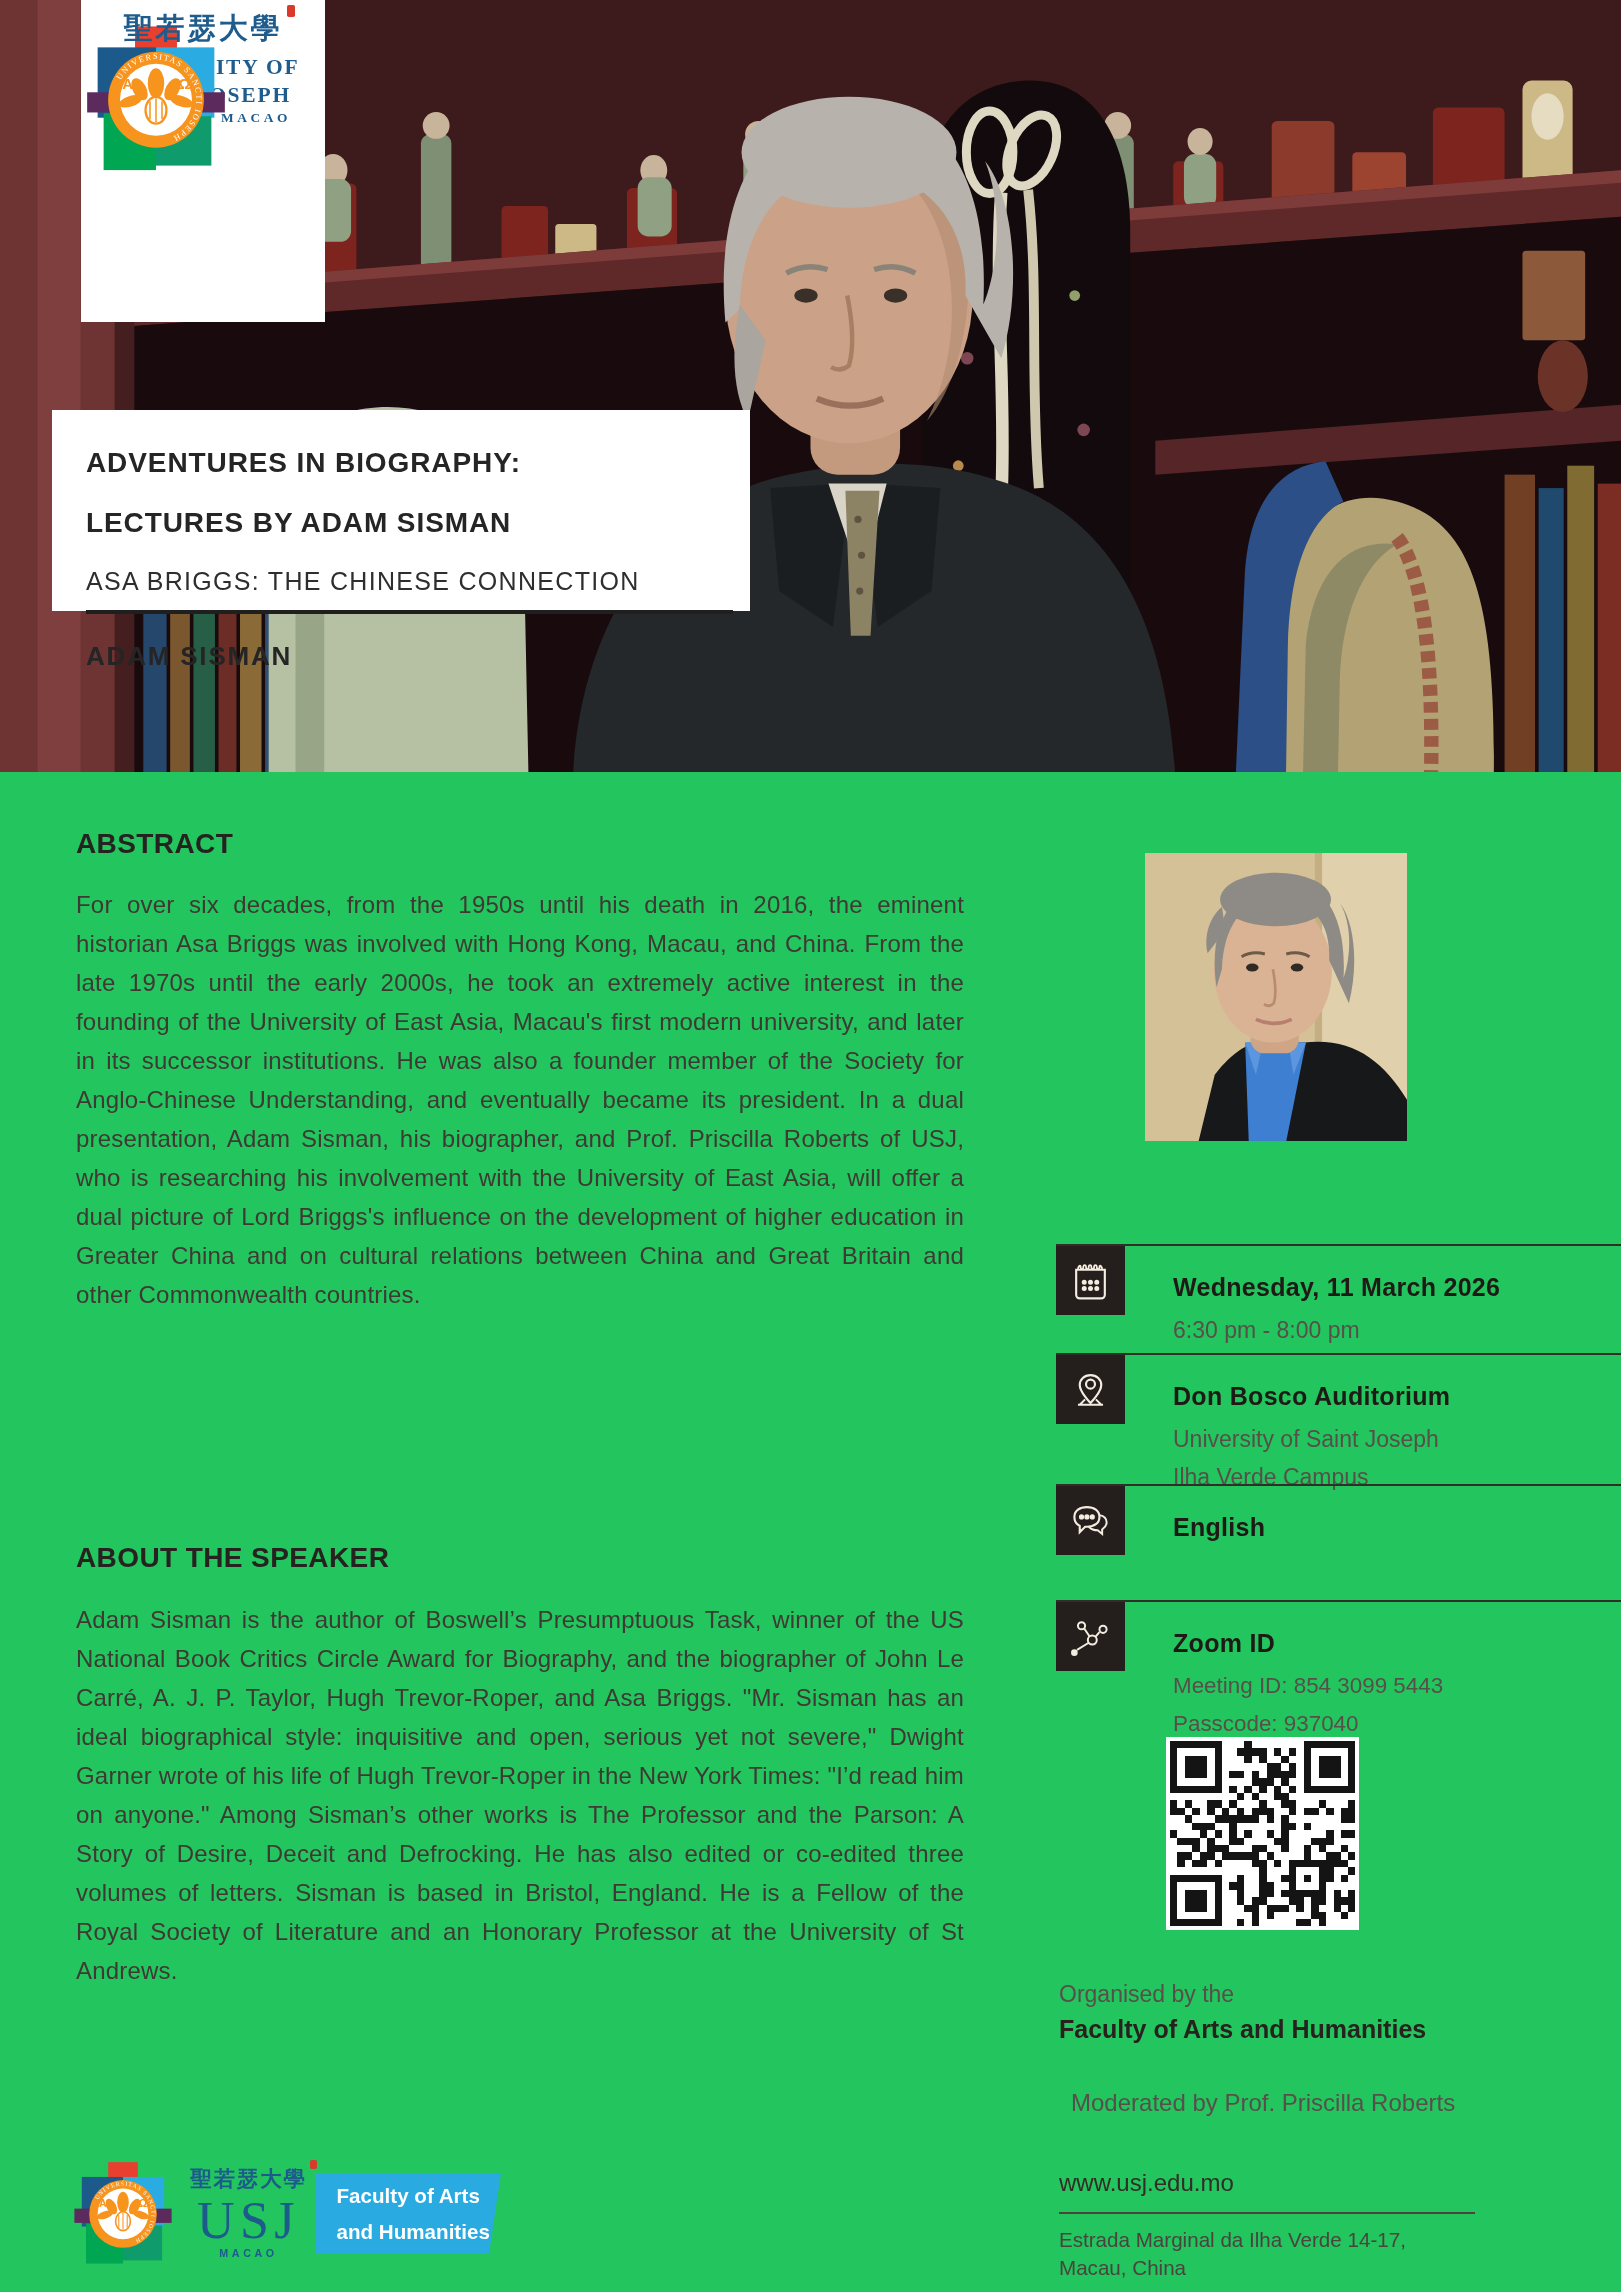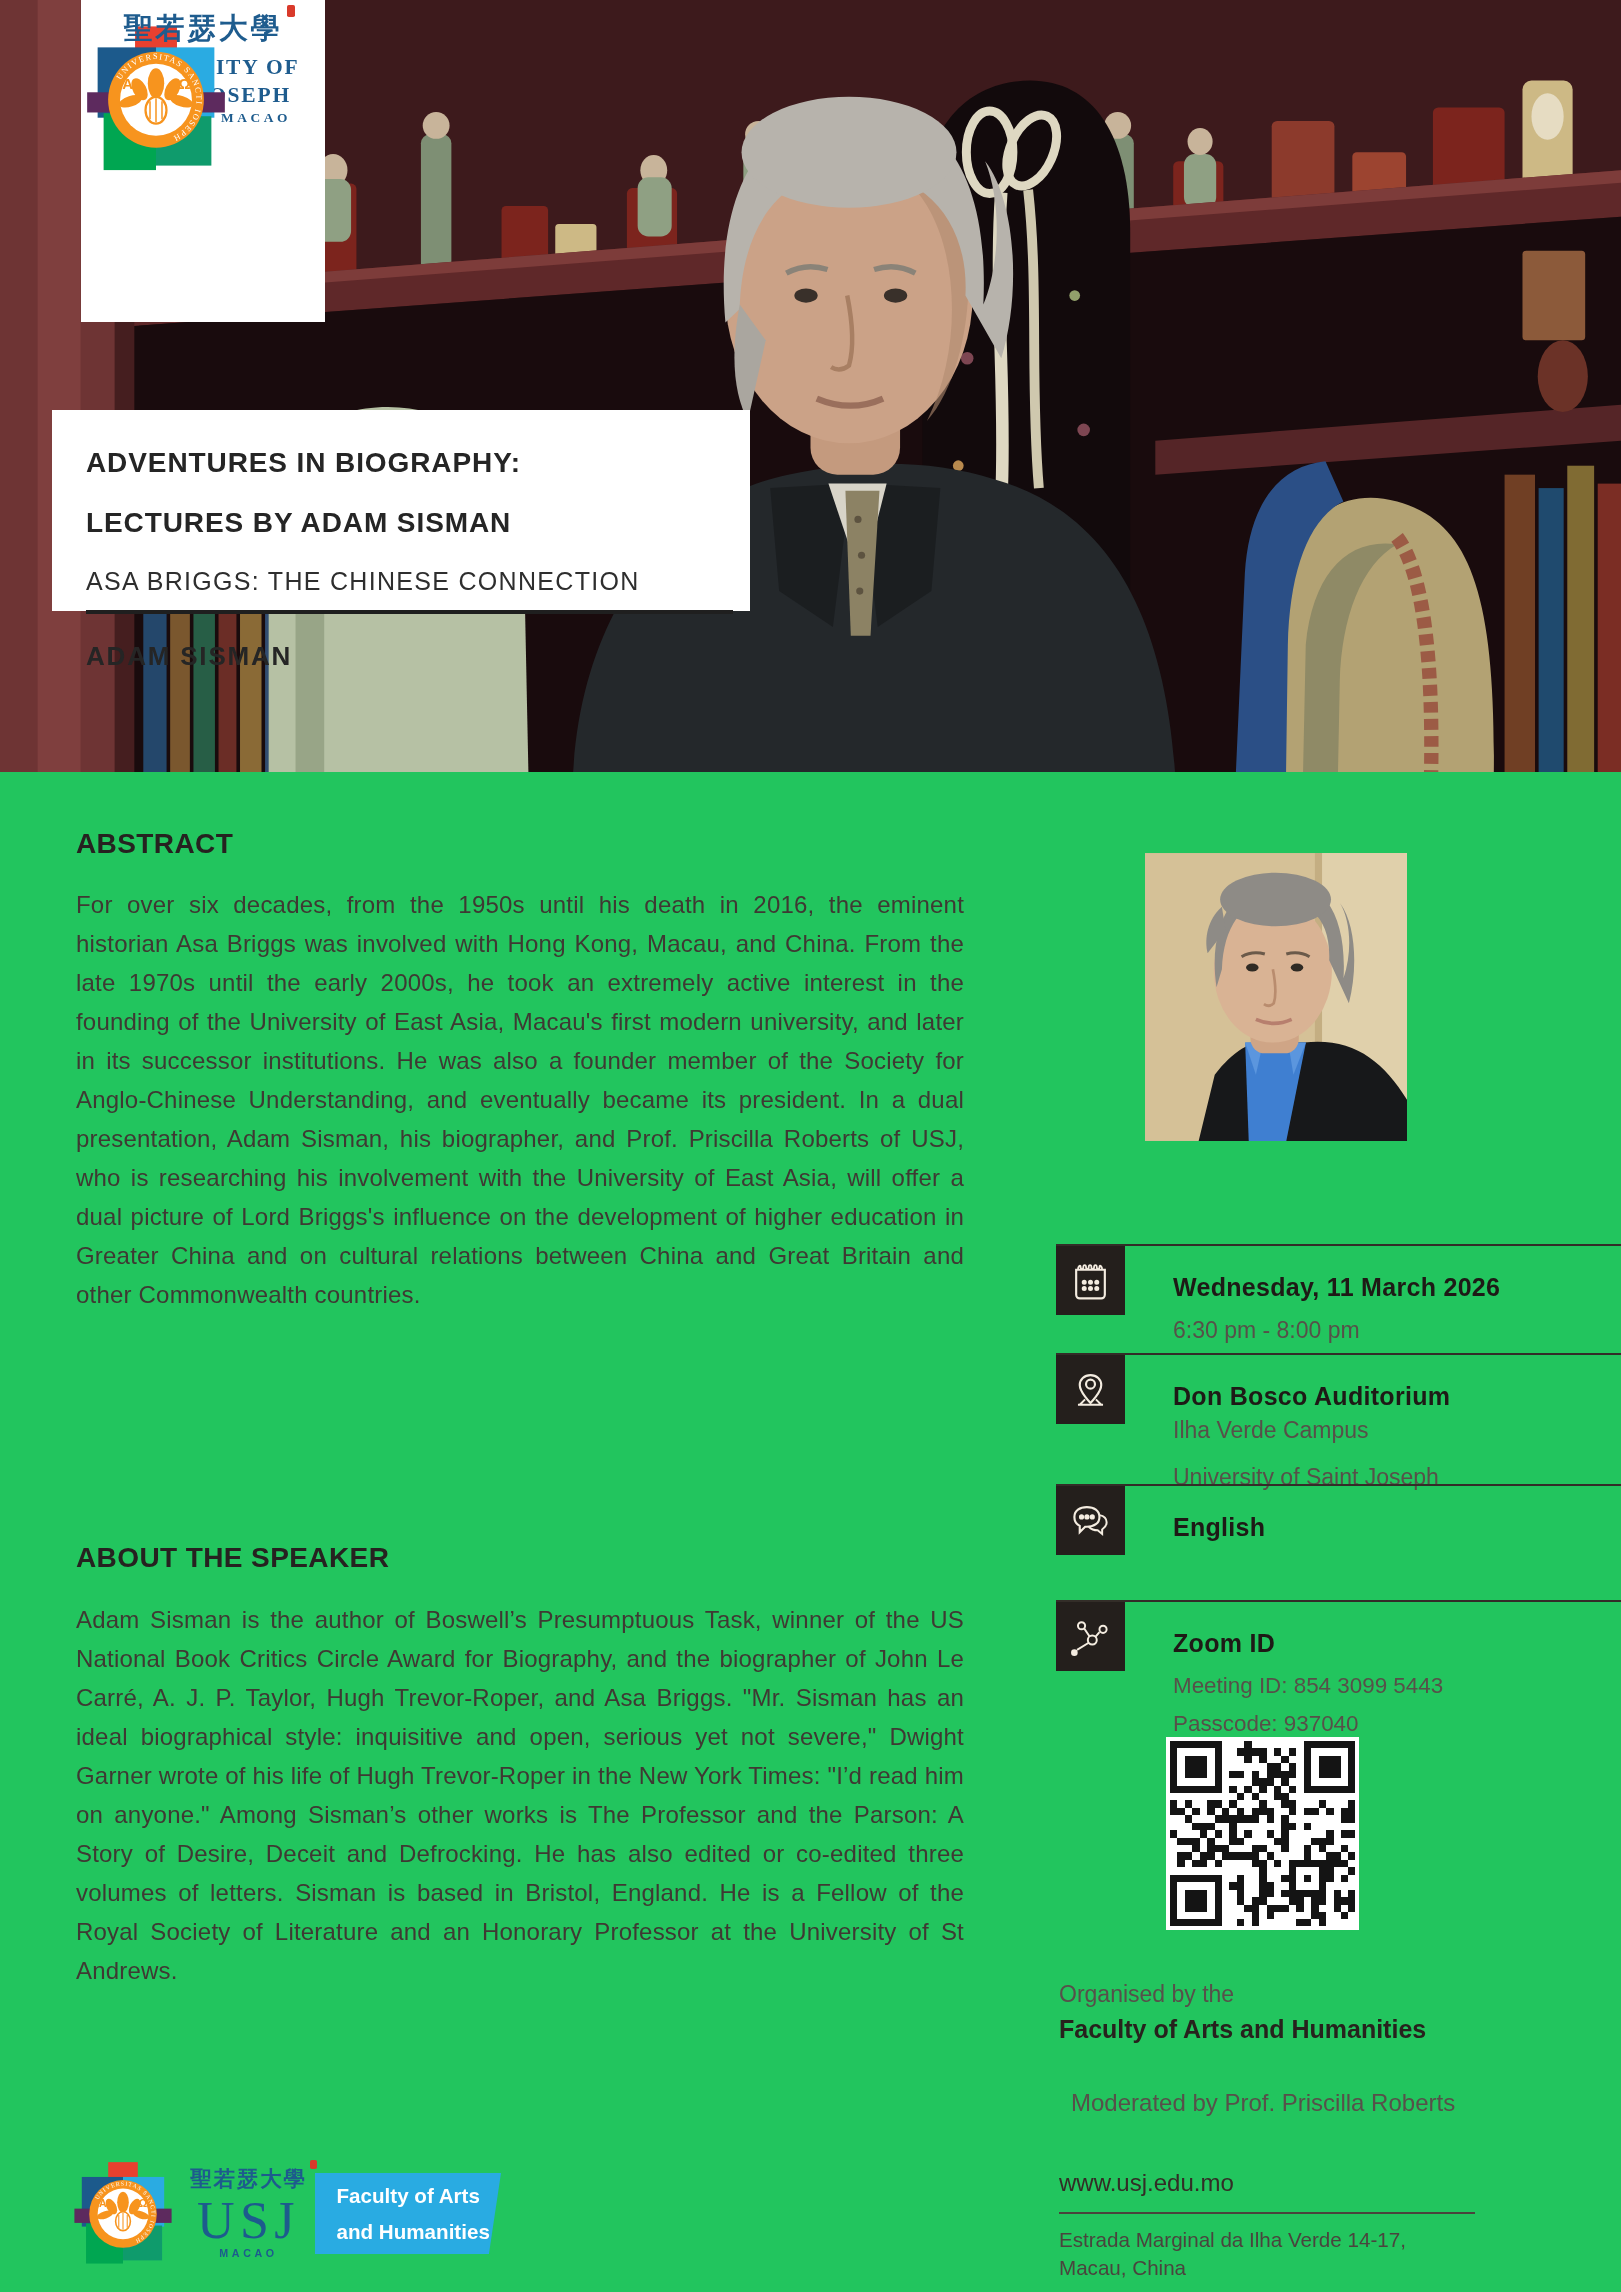--- a/index.html
+++ b/index.html
@@ -299,22 +299,22 @@
     <div class="detail-rule"></div>
     <div class="tile">
       <svg viewBox="0 0 48 48" fill="none" stroke="#f4ece0" stroke-width="2.4">
         <path d="M24,8 c7,0 12,5 12,11 c0,8 -12,20 -12,20 c0,0 -12,-12 -12,-20 c0,-6 5,-11 12,-11 Z"></path>
         <circle cx="24" cy="18" r="5"></circle>
         <path d="M12,41 l6,-6 M36,41 l-6,-6 M10,41 h28" stroke-width="2.2"></path>
       </svg>
     </div>
     <div class="row-text">
       <div class="row-title">Don Bosco Auditorium</div>
+      <div class="row-sub first">University of Saint Joseph</div>
       <div class="row-sub">Ilha Verde Campus</div>
-      <div class="row-sub first">University of Saint Joseph</div>
     </div>
   </div>
 
   <div class="detail-row" style="top:1484px;">
     <div class="detail-rule"></div>
     <div class="tile">
       <svg viewBox="0 0 48 48" fill="none" stroke="#f4ece0" stroke-width="2.4">
         <path d="M6,20 c0,-7 6,-11 14,-11 c8,0 14,4 14,11 c0,7 -6,11 -14,11 l-2,0 l-6,6 l0,-7 c-4,-2 -6,-5 -6,-10 Z"></path>
         <path d="M34,18 c5,1 8,4 8,8 c0,4 -2,6 -5,8 l0,5 l-5,-4 c-5,0 -8,-2 -10,-4" stroke-width="2.2"></path>
         <circle cx="14" cy="20" r="1.7" fill="#f4ece0"></circle>

